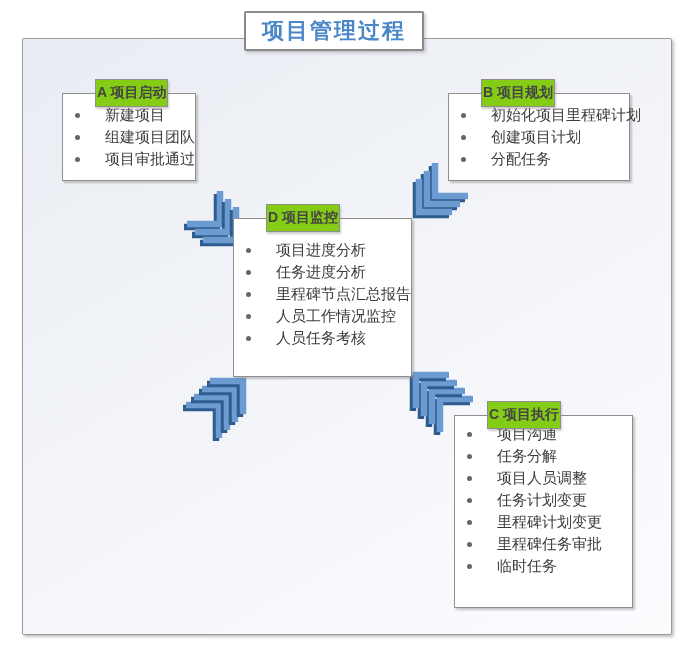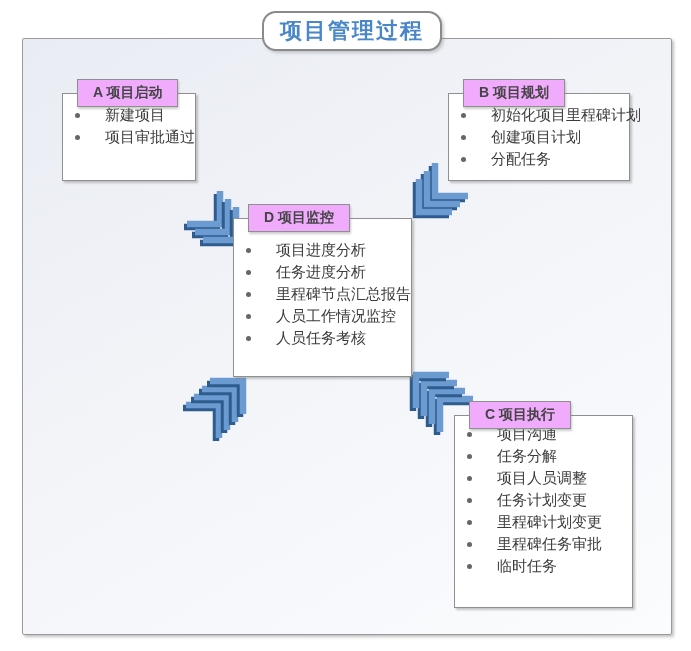--- a/index.html
+++ b/index.html
@@ -9,37 +9,37 @@
     position:relative;overflow:hidden;
   }
   .canvas{position:absolute;left:0;top:0;width:691px;height:651px;}
   .frame{
     position:absolute;left:22px;top:38px;width:648px;height:595px;
     border:1px solid #9a9a9a;border-radius:2px;
     background:linear-gradient(150deg,#e9ecf3 0%,#f2f4f8 45%,#fbfcfe 100%);
     box-shadow:2px 2px 3px rgba(120,120,120,0.45);
   }
   .main-title{
-    position:absolute;left:262px;top:11px;width:176px;height:36px;
-    background:#ffffff;border:2px solid #8a8a8a;border-radius:14px;
+    position:absolute;left:244px;top:11px;width:176px;height:36px;
+    background:#ffffff;border:2px solid #8a8a8a;border-radius:2px;
     display:flex;align-items:center;justify-content:center;
     font-size:22px;font-weight:bold;letter-spacing:2px;
     box-shadow:2px 2px 3px rgba(120,120,120,0.35);
     z-index:6;
   }
   .pbox{
     position:absolute;background:#ffffff;
     border:1.5px solid #8f8f8f;
     box-shadow:2px 2px 2px rgba(130,130,130,0.45);
     z-index:3;
   }
   .tab{
-    position:absolute;top:-15px;left:14px;
-    background:#f0abfc;border:1.5px solid #8f8f8f;
-    padding:4px 15px;white-space:nowrap;
+    position:absolute;top:-15px;left:32px;
+    background:#84cc16;border:1.5px solid #8f8f8f;
+    padding:4px 1px;white-space:nowrap;
     font-size:14px;font-weight:bold;color:#444444;
     box-shadow:1px 2px 2px rgba(130,130,130,0.4);
   }
   ul.items{
     list-style:none;margin:0;padding:10px 4px 4px 8px;
   }
   ul.items li{
     display:flex;align-items:center;height:22px;
     font-size:15px;font-weight:normal;color:#3b3b3b;
     white-space:nowrap;
@@ -101,20 +101,24 @@
 
   <div class="pbox" style="left:62px;top:93px;width:132px;height:86px;">
     <div class="tab">A 项目启动</div>
     <ul class="items">
         <li>
           <span class="dot"></span>
           <span>新建项目</span>
         </li>
         <li>
           <span class="dot"></span>
+          <span>组建项目团队</span>
+        </li>
+        <li>
+          <span class="dot"></span>
           <span>项目审批通过</span>
         </li>
       </ul>
   </div>
 
   <div class="pbox" style="left:448px;top:93px;width:180px;height:86px;">
     <div class="tab">B 项目规划</div>
     <ul class="items">
         <li>
           <span class="dot"></span>

